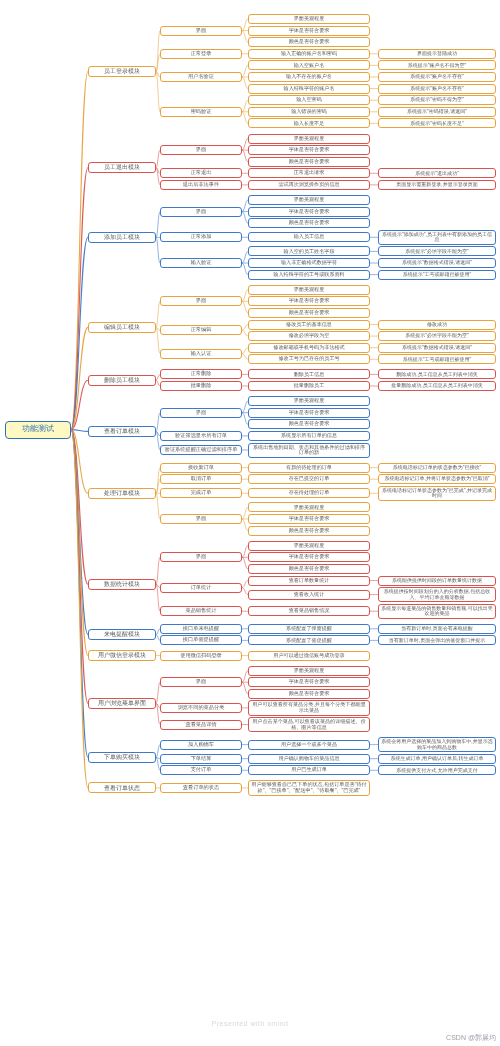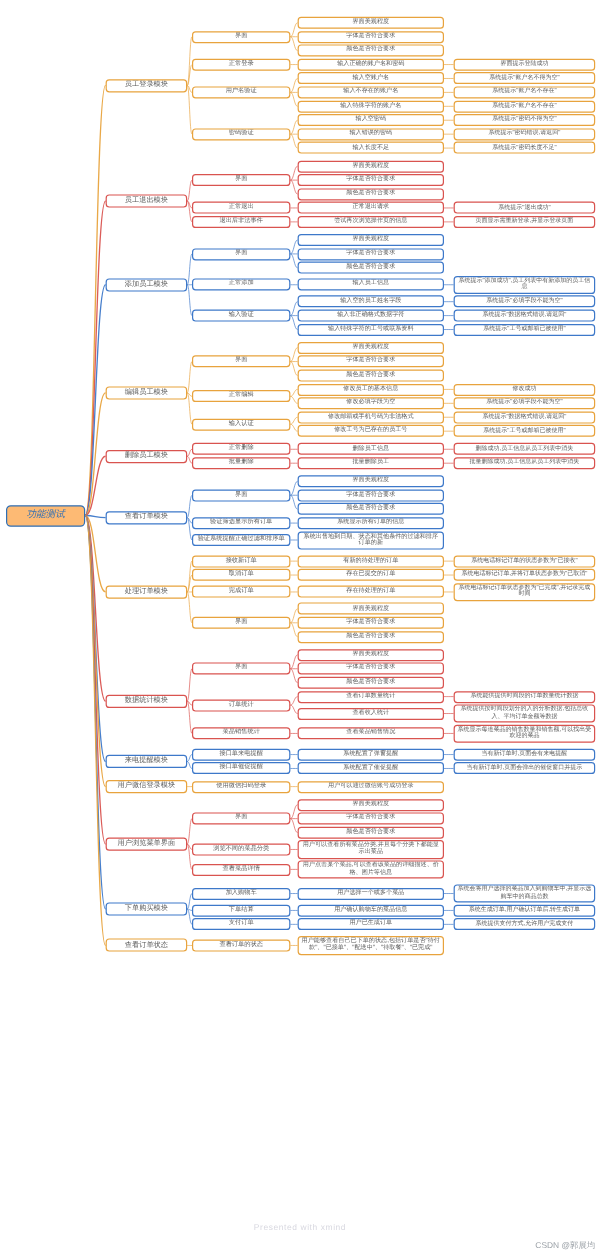--- a/index.html
+++ b/index.html
@@ -30,22 +30,21 @@
     letter-spacing:0px;
     color:#555;
     white-space:normal;
     overflow:hidden;
   }
   .root{
     border:1.2px solid #2f6fb5;
     color:#2f6fb5;
     font-size:8px;
     border-radius:4px;
-    background:#fdba74;
-    font-style:italic;
+    background:#fef9c3;
   }
   .l1{
     font-size:6px;
     border-width:1px;
     border-radius:3px;
   }
   .l2{font-size:5.2px;}
   .l3{font-size:5.1px;}
   .l4{font-size:5.0px;}
   .watermark{

